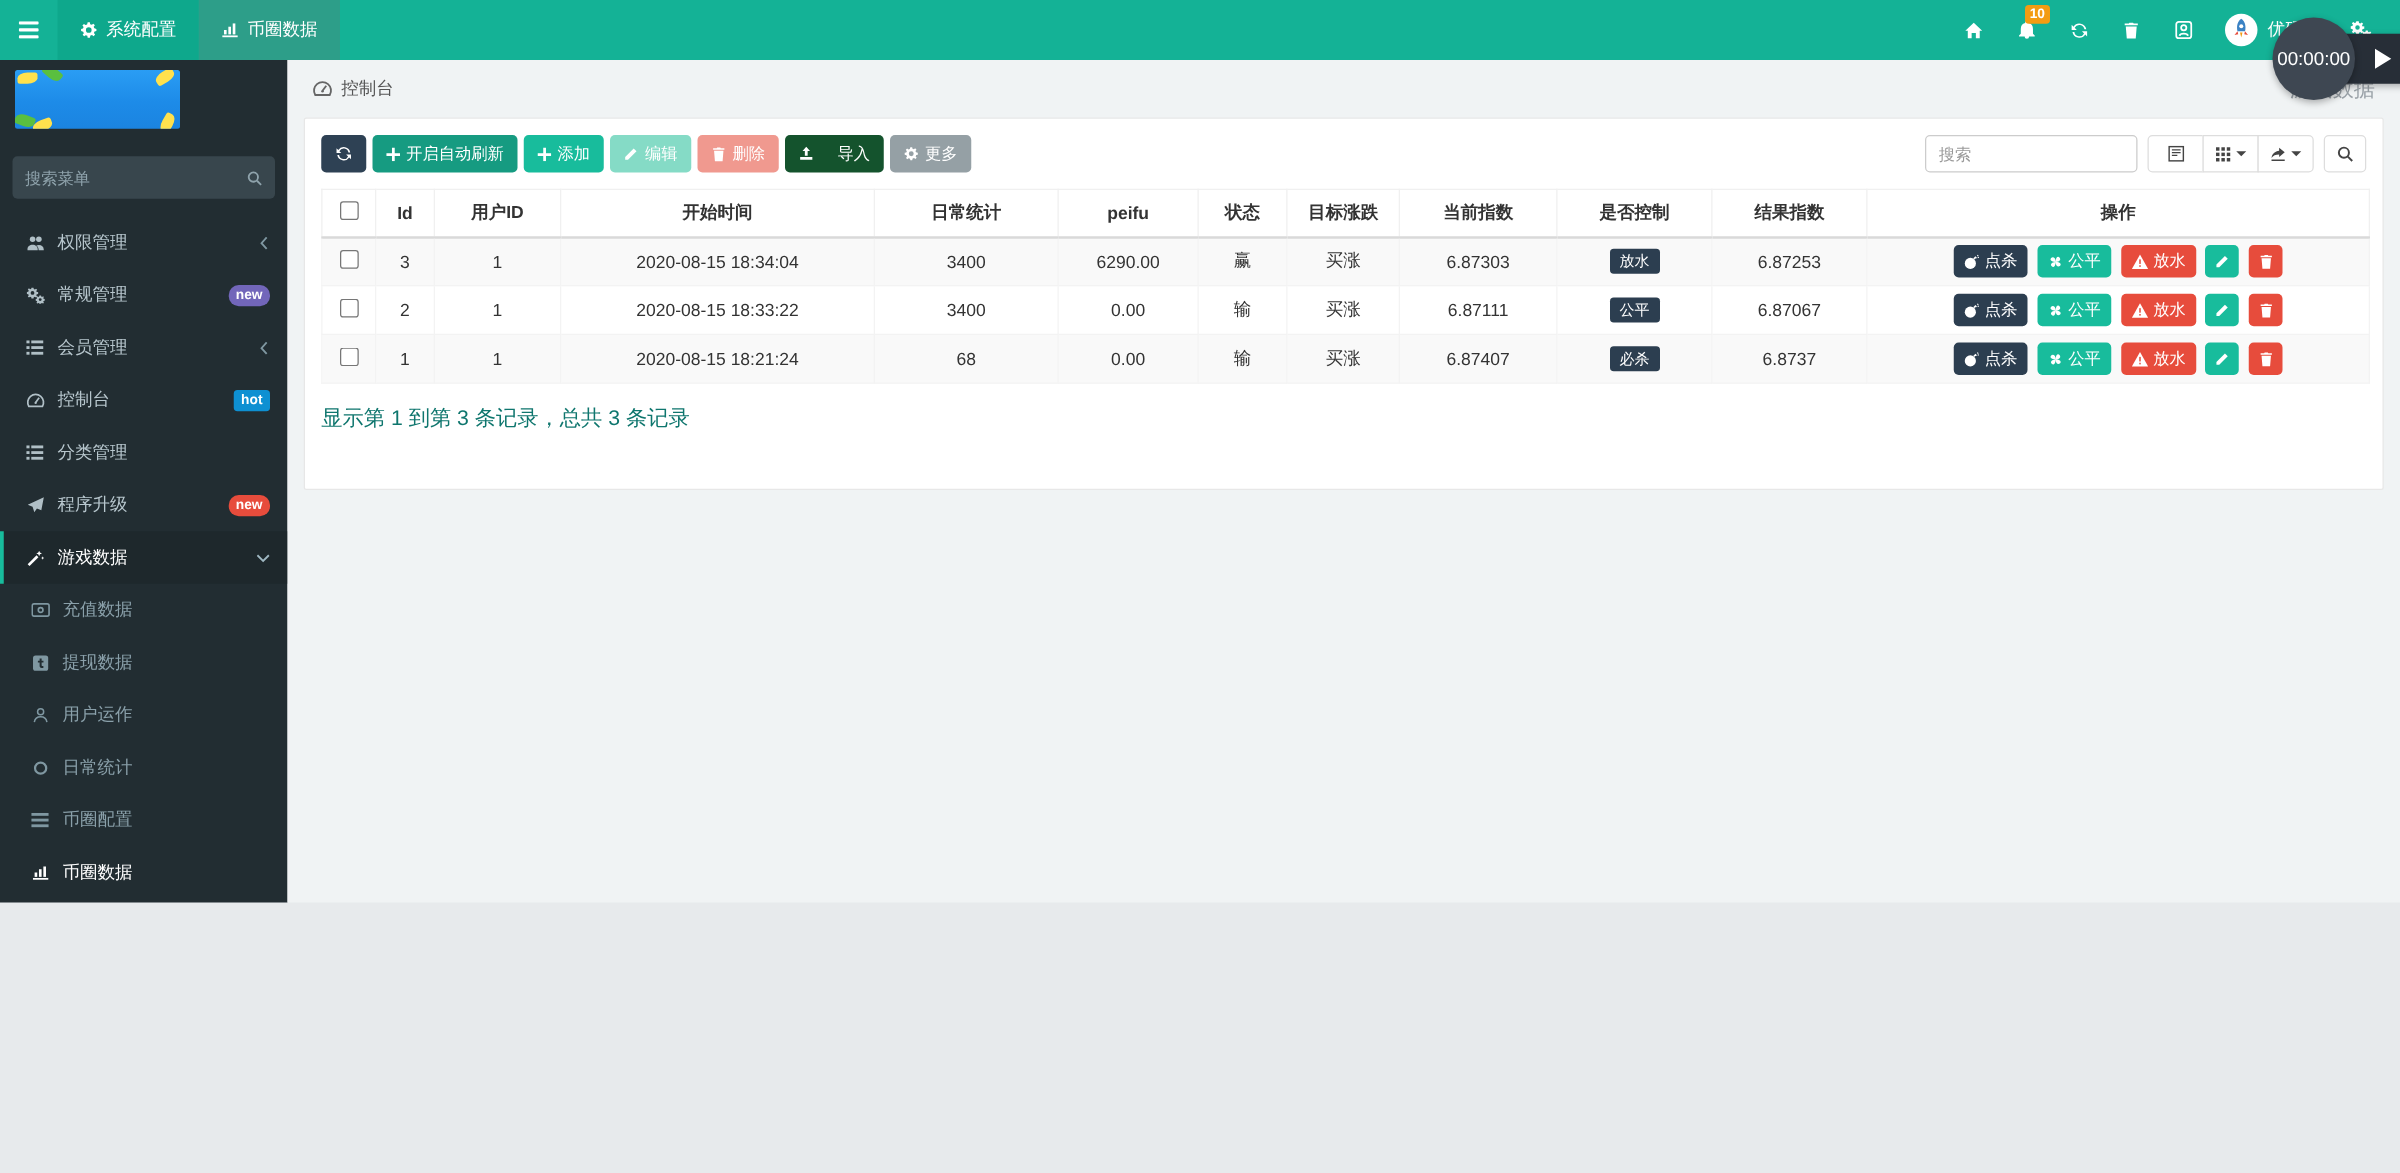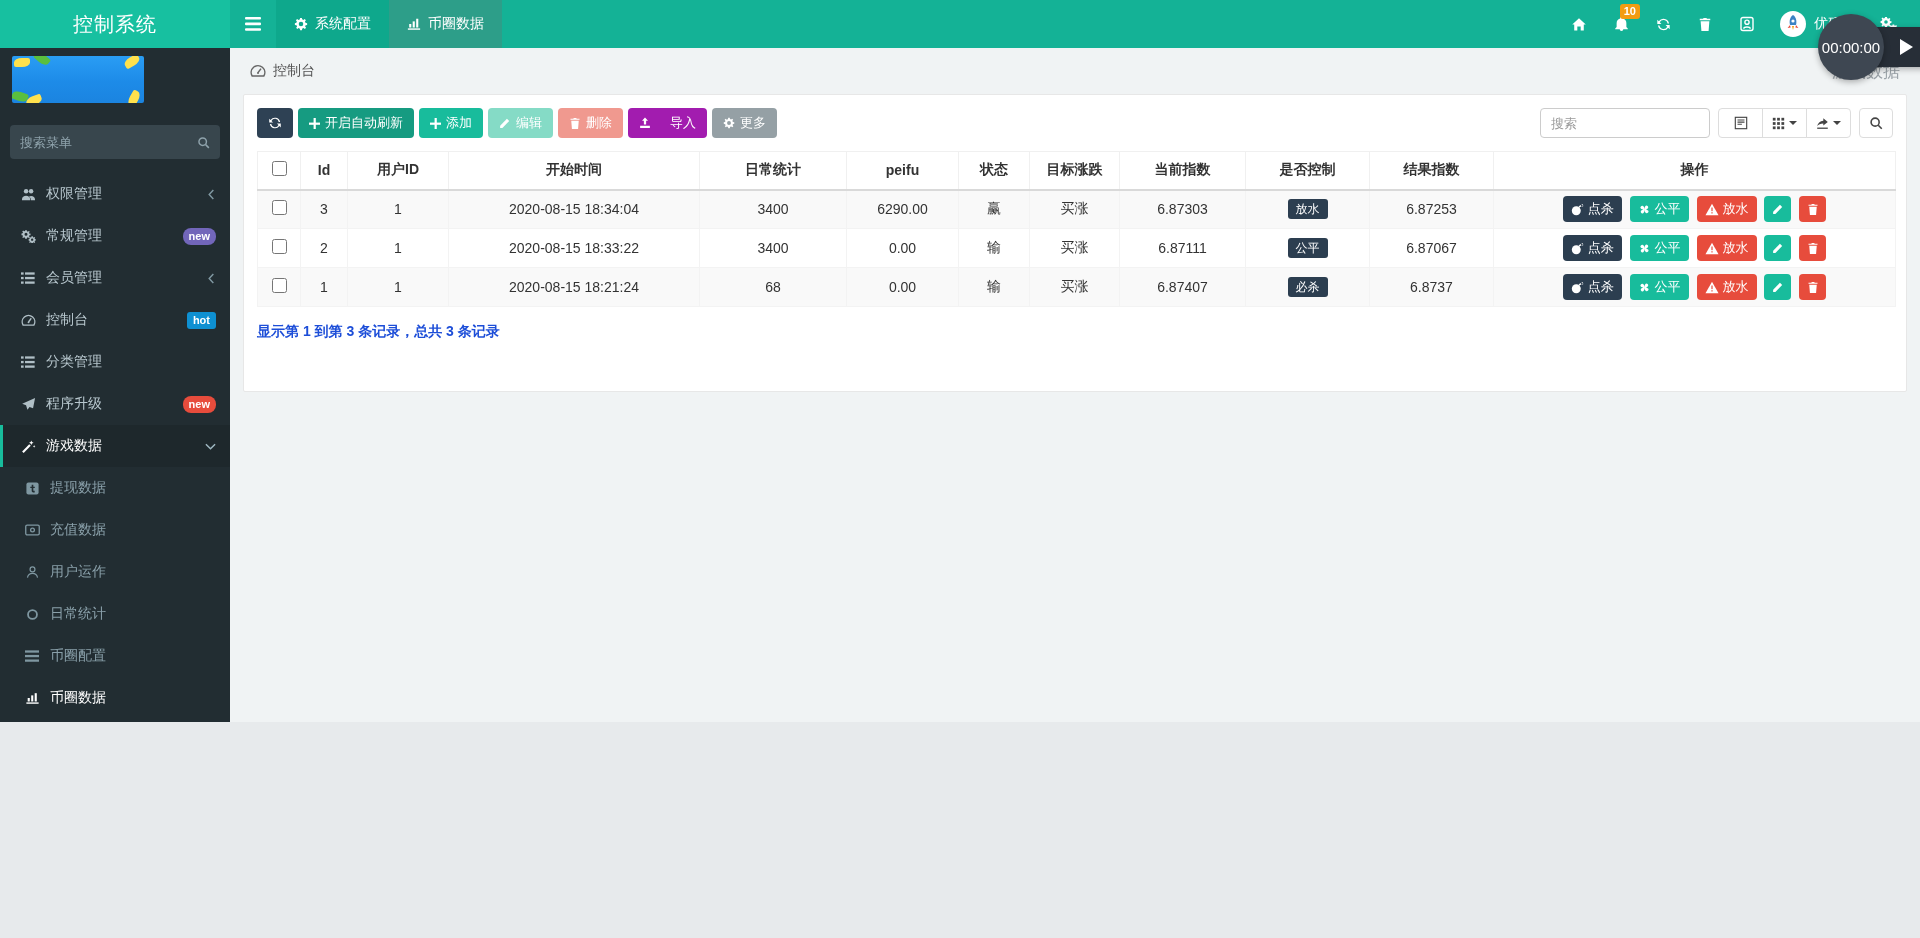--- a/index.html
+++ b/index.html
@@ -43,55 +43,54 @@
 
   
   .content { position:absolute; top:48px; left:230px; width:1690px; height:674px; background:#f0f3f4; }
   .crumb-row { height:46px; display:flex; align-items:center; padding:0 20px 0 20px; color:#555; }
   .crumb { display:flex; align-items:center; gap:7px; font-size:14px; }
   .page-title { margin-left:auto; color:#9aa2a8; font-size:17px; }
   .panel { margin:0 13px; background:#fff; border:1px solid #e7e7e7; border-radius:2px; height:298px; padding:13px; }
   .toolbar { display:flex; align-items:center; }
   .tbtn { height:30px; border:none; border-radius:4px; color:#fff; font-size:13px; display:inline-flex; align-items:center; gap:5px; padding:0 11px; margin-right:5px; cursor:pointer; font-family:inherit; }
   .tbtn.dark { background:#2e4154; } .tbtn.deepteal { background:#169b81;align-items:center; } .tbtn.teal { background:#18bc9c; }
-  .tbtn.teal-dis { background:#85dbc6; } .tbtn.red-dis { background:#f0998f; } .tbtn.red { background:#a21caf;gap:19px; } .tbtn.gray { background:#95a0a5; }
+  .tbtn.teal-dis { background:#85dbc6; } .tbtn.red-dis { background:#f0998f; } .tbtn.red { background:#14532d;gap:19px; } .tbtn.gray { background:#95a0a5; }
   .toolbar-right { margin-left:auto; display:flex; align-items:center;justify-content:center; }
   .commonsearch { width:170px; height:30px; border:1px solid #ccc; border-radius:4px; padding:0 10px; font-size:13px; outline:none; color:#333; font-family:inherit; }
   .commonsearch::placeholder { color:#999; }
   .vgroup { display:flex; margin-left:8px; }
   .vbtn { width:45px; height:30px; background:#fff; border:1px solid #ddd; display:flex; align-items:center; justify-content:center; gap:4px; color:#444; cursor:pointer; }
   .vgroup .vbtn + .vbtn { margin-left:-1px; }
   .vgroup .vbtn:first-child { border-radius:4px 0 0 4px; } .vgroup .vbtn:last-child { border-radius:0 4px 4px 0; }
   .vbtn.single { border-radius:4px; margin-left:8px; width:34px; }
   .caret { width:0; height:0; border-left:4px solid transparent; border-right:4px solid transparent; border-top:4px solid #444; }
 
   
   table.grid { width:100%; border-collapse:collapse; table-layout:fixed; margin-top:13px; font-size:14px; }
   table.grid th { font-weight:bold; color:#333; height:38px; border-bottom:2px solid #d9d9d9; border-left:1px solid #f0f0f0; border-right:1px solid #f0f0f0; border-top:1px solid #f0f0f0; text-align:center; cursor:pointer; }
   table.grid td { height:39px; text-align:center; border:1px solid #f3f3f3; color:#333; }
   table.grid tr.striped td { background:#f9f9f9; }
   .ctrl-badge { display:inline-block; background:#2c3e50; color:#fff; font-size:12px; padding:3px 8px; border-radius:3px; line-height:1.2; }
   .abtn { height:26px; border:none; border-radius:4px; color:#fff; font-size:13px; display:inline-flex; align-items:center; gap:4px; padding:0 8px; margin:0 2px; cursor:pointer; vertical-align:middle; font-family:inherit; }
   .abtn.dark { background:#2c3e50; } .abtn.teal { background:#18bc9c; } .abtn.red { background:#e74c3c; }
   .abtn.iconly { width:27px; padding:0; justify-content:center; }
-  .summary { margin-top:16px; color:#1d4ed8; font-size:14px;font-weight:bold; }
+  .summary { margin-top:16px; color:#0f766e; font-size:17px; }
   .chk { width:15px; height:15px; cursor:pointer; }
 
   
   .recorder { position:absolute; top:14px; left:1818px; z-index:99; width:176px; height:66px; }
   .rec-pill { position:absolute; left:32px; top:13px; width:144px; height:40px; background:#272e37; border-radius:0 20px 20px 0; display:flex; align-items:center; justify-content:flex-end; gap:17px; padding-right:17px; box-shadow:0 2px 6px rgba(0,0,0,.3); }
   .rec-circle { position:absolute; left:0; top:0; width:66px; height:66px; border-radius:50%; background:#3e4752; color:#fff; display:flex; align-items:center; justify-content:center; font-size:15px; box-shadow:0 2px 6px rgba(0,0,0,.3); }
   .play-tri { width:0; height:0; border-top:8px solid transparent; border-bottom:8px solid transparent; border-left:13px solid #fff; cursor:pointer; }
   .stop-sq { width:14px; height:14px; background:#9aa0a6; cursor:pointer; }
 </style>
 </head>
 <body>
 
 <div class="topbar">
-  <div class="brand">控制系统</div>
   <div class="hamburger">
     <span>
       <svg width="16" height="14" viewBox="0 0 16 14">
           <g fill="#fff">
             <rect y="0" width="16" height="2.6" rx="1"></rect>
             <rect y="5.6" width="16" height="2.6" rx="1"></rect>
             <rect y="11.2" width="16" height="2.6" rx="1"></rect>
           </g>
         </svg>
     </span>
@@ -291,35 +290,35 @@
       <span class="snav-right">
         <svg width="11" height="9" viewBox="0 0 12 8" fill="none" stroke="#9fb8c2" stroke-width="1.6">
             <path d="M1 1.5 6 6.5 11 1.5"></path>
           </svg>
       </span>
     </div>
 
     <div class="subnav">
       <div class="snav-item">
         <span class="nicon">
+          <svg width="15" height="12" viewBox="0 0 16 12" fill="none" stroke="currentColor" stroke-width="1.4">
+              <rect x="0.8" y="0.8" width="14.4" height="10.4" rx="1.5"></rect>
+              <circle cx="8" cy="6" r="2"></circle>
+            </svg>
+        </span>
+        <span>充值数据</span>
+      </div>
+      <div class="snav-item">
+        <span class="nicon">
           <svg width="13" height="13" viewBox="0 0 16 16">
               <rect x="0.5" y="0.5" width="15" height="15" rx="2.5" fill="currentColor"></rect>
               <path d="M7 3.5v2.2H5.3v1.8H7v3.4c0 1.2.8 1.9 2 1.9h1.7v-1.9H9.5c-.3 0-.5-.2-.5-.5V7.5h1.8V5.7H9V3.5z" fill="#222d32"></path>
             </svg>
         </span>
         <span>提现数据</span>
-      </div>
-      <div class="snav-item">
-        <span class="nicon">
-          <svg width="15" height="12" viewBox="0 0 16 12" fill="none" stroke="currentColor" stroke-width="1.4">
-              <rect x="0.8" y="0.8" width="14.4" height="10.4" rx="1.5"></rect>
-              <circle cx="8" cy="6" r="2"></circle>
-            </svg>
-        </span>
-        <span>充值数据</span>
       </div>
       <div class="snav-item">
         <span class="nicon">
           <svg width="13" height="14" viewBox="0 0 16 16" fill="none" stroke="currentColor" stroke-width="1.5">
               <circle cx="8" cy="4.8" r="3"></circle>
               <path d="M1.8 15c.6-3.4 3-5.2 6.2-5.2s5.6 1.8 6.2 5.2"></path>
             </svg>
         </span>
         <span>用户运作</span>
       </div>

